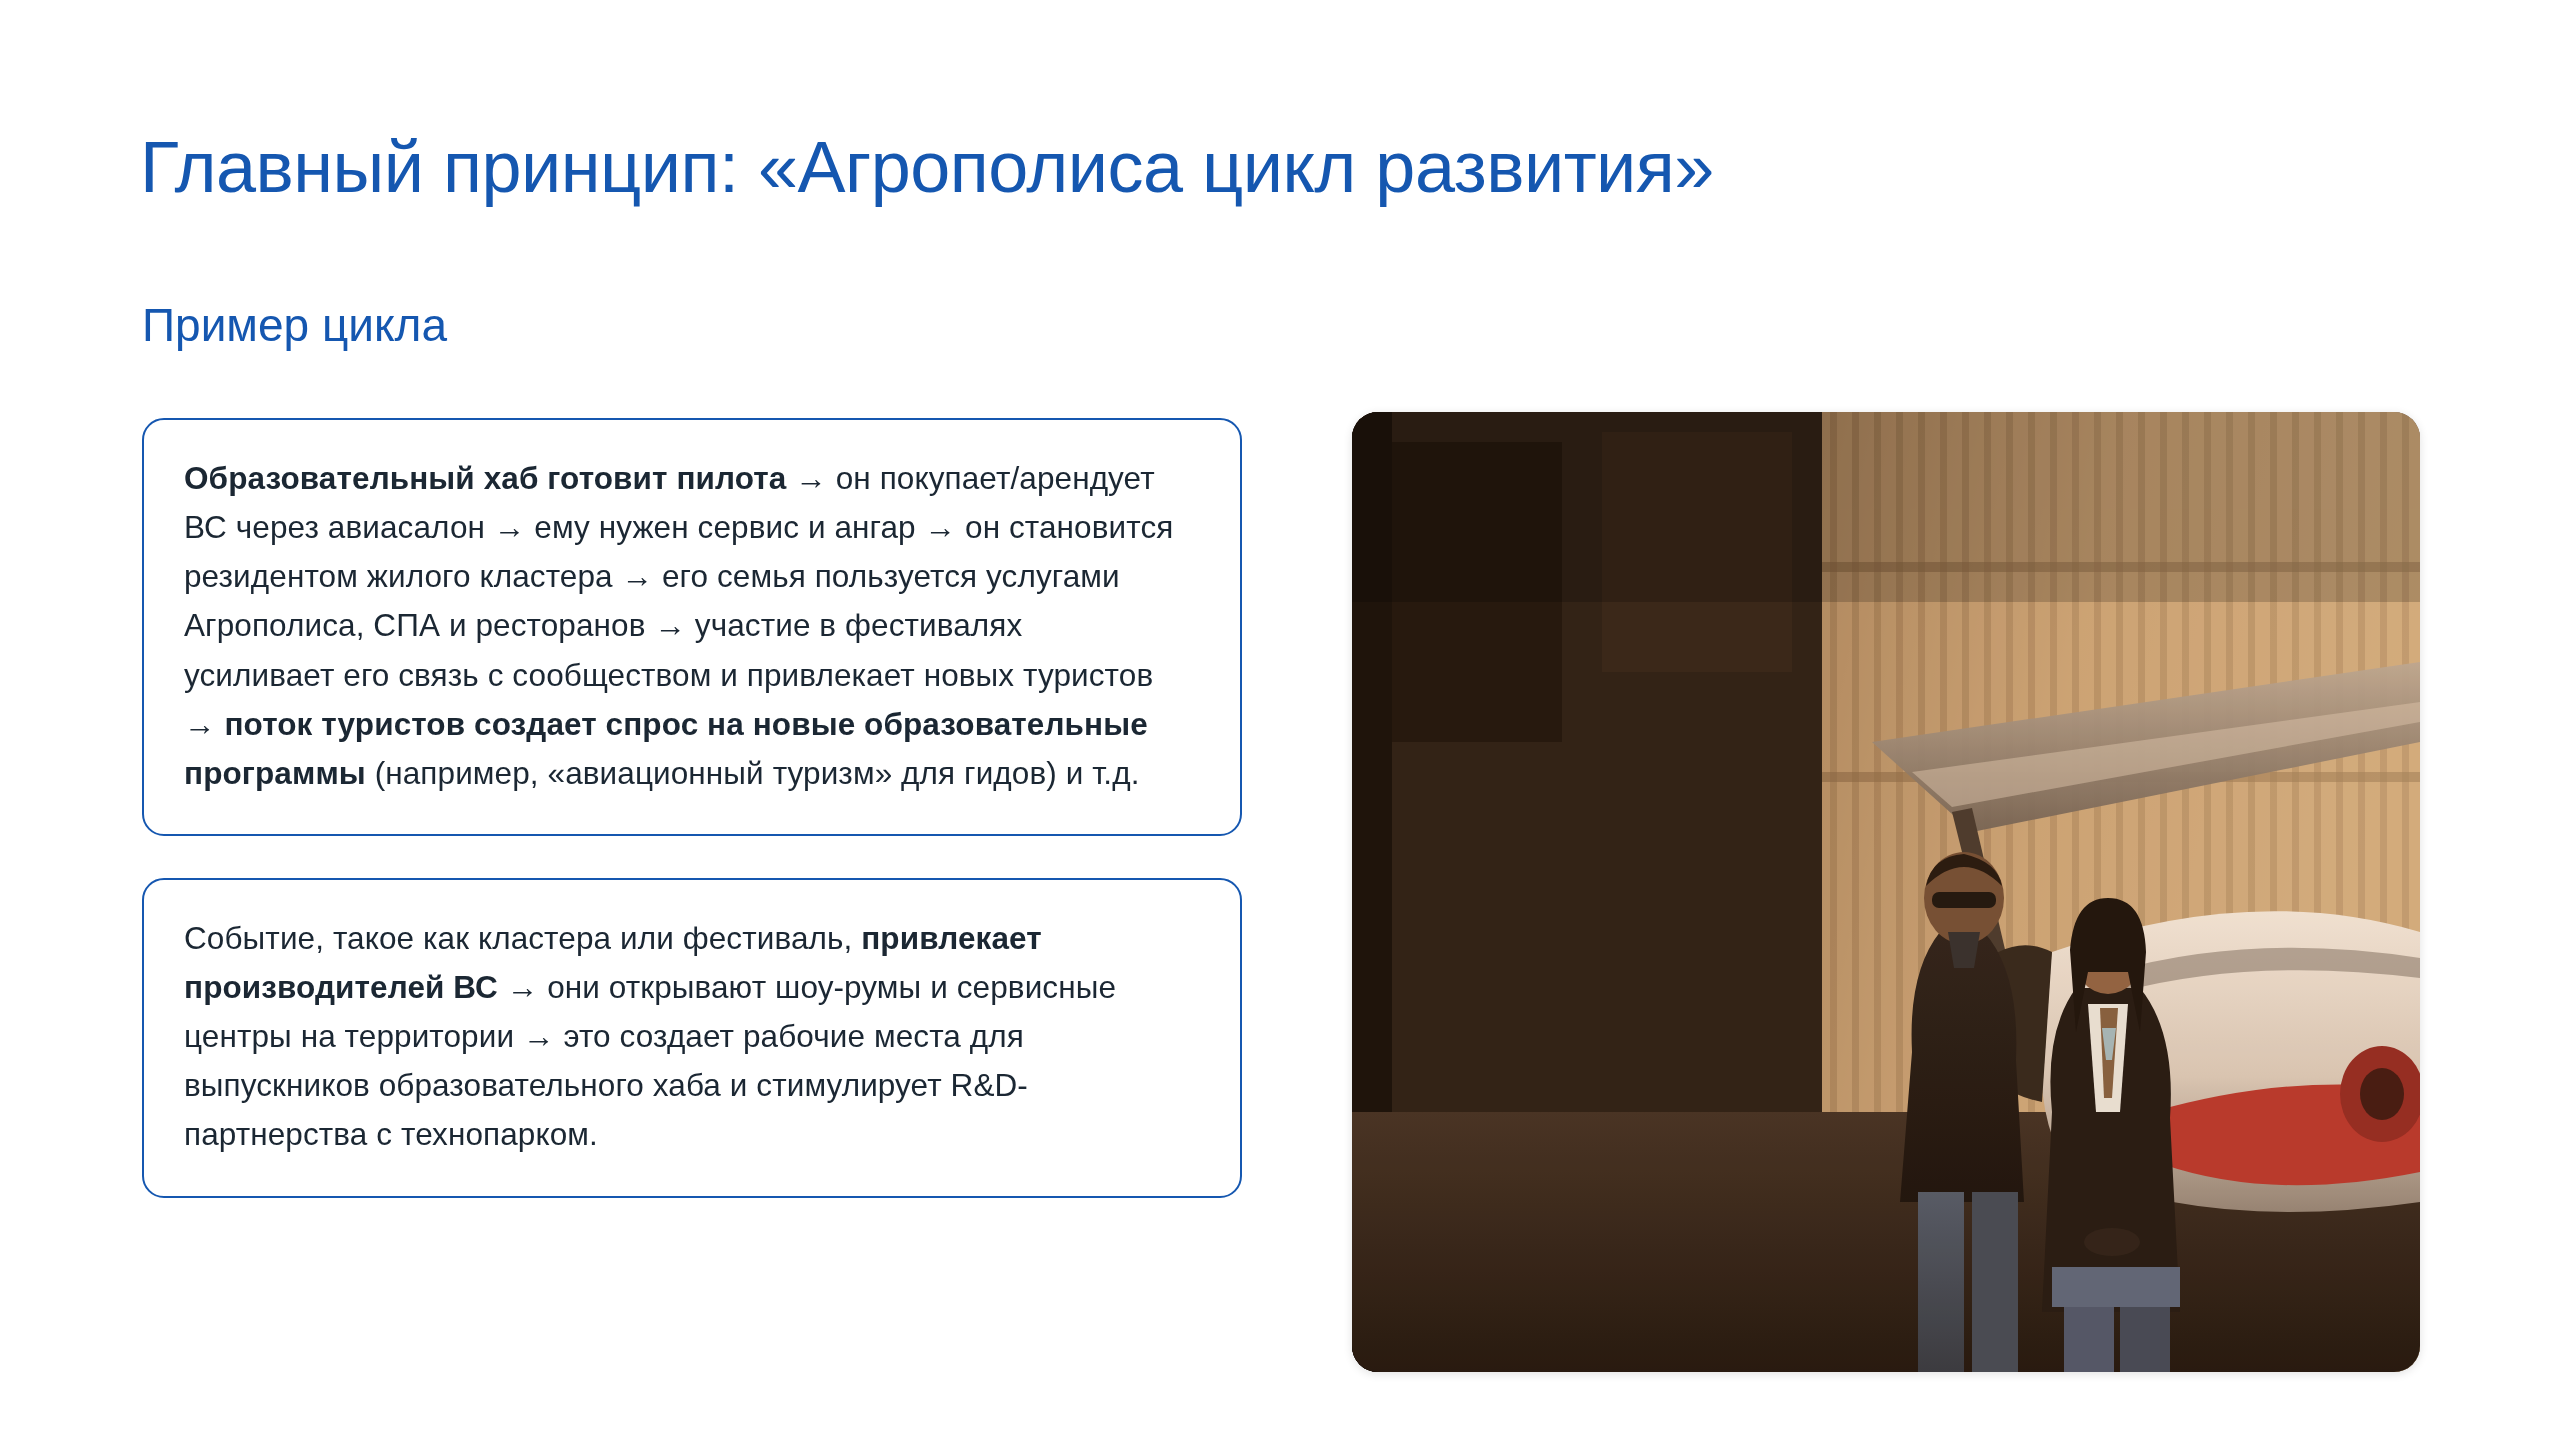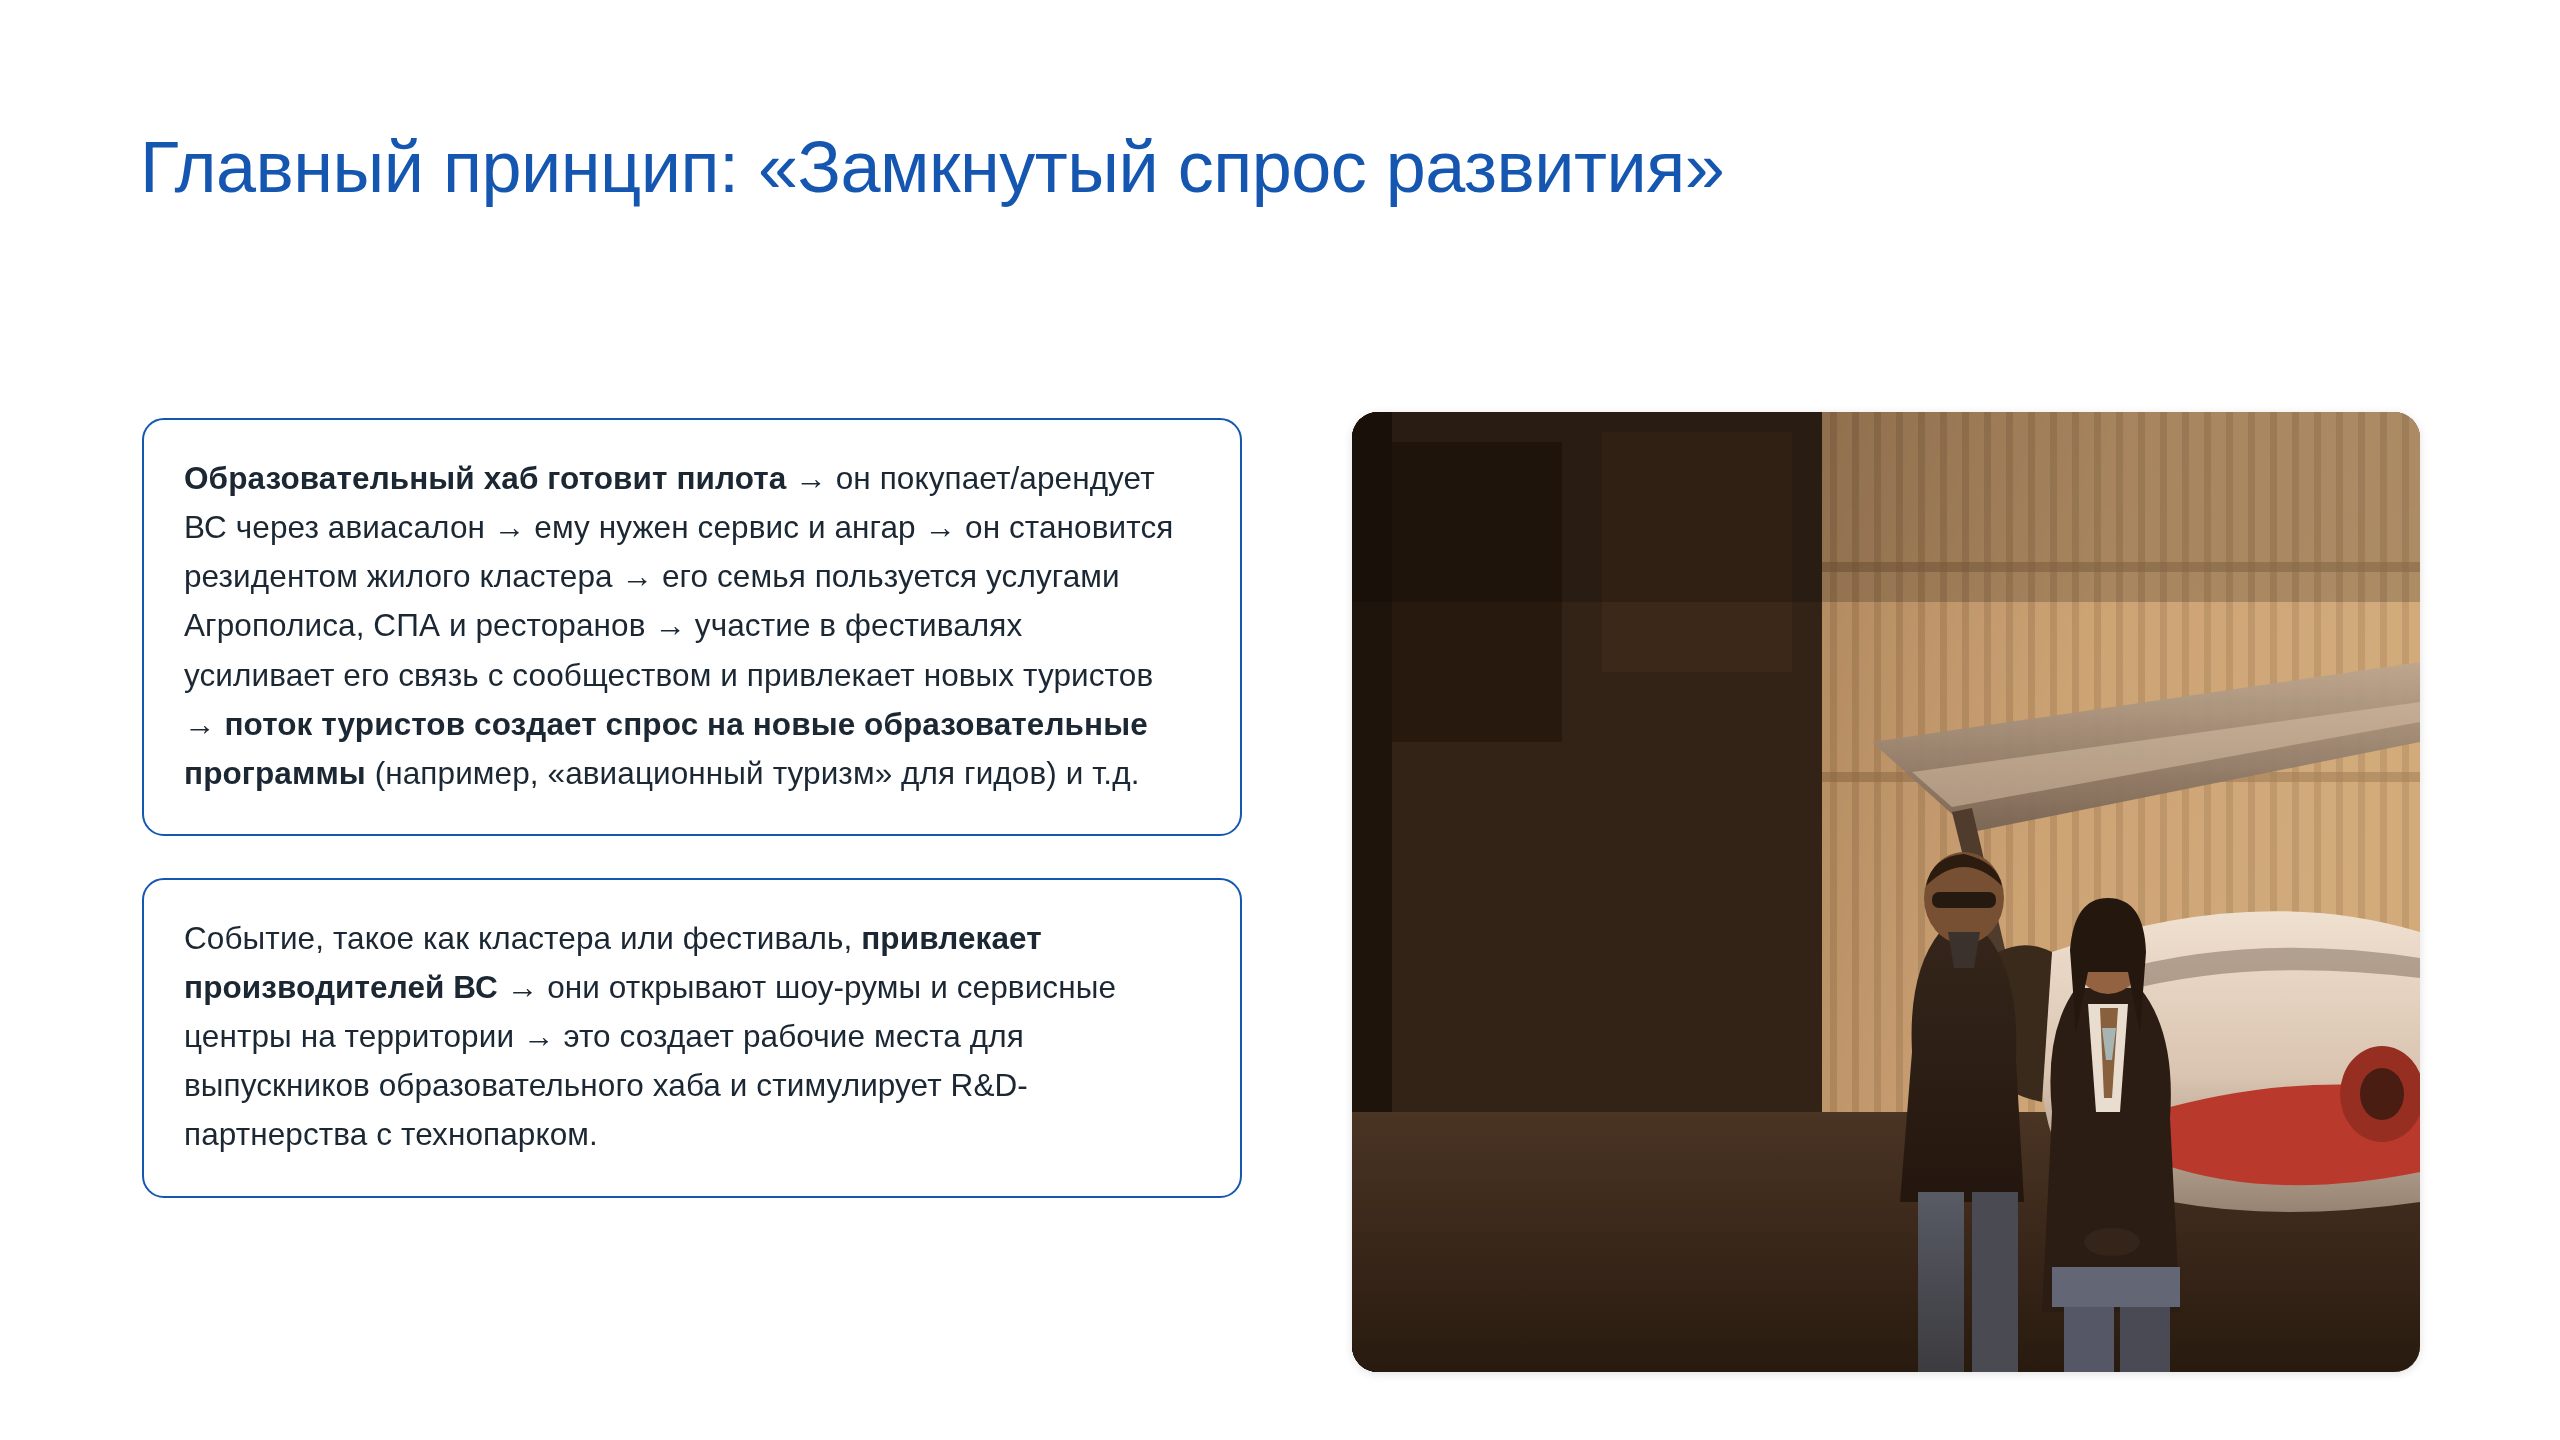--- a/index.html
+++ b/index.html
@@ -80,22 +80,23 @@
     display: block;
     width: 100%;
     height: 100%;
   }
 </style>
 </head>
 <body>
 
 <div class="slide">
 
-  <div class="slide-title">Главный принцип: «Замкнутый спрос развития»</div>
-
+  <div class="slide-title">Главный принцип: «Агрополиса цикл развития»</div>
+
+  <div class="slide-subtitle">Пример цикла</div>
 
   <div class="cards">
     <div class="card"><b>Образовательный хаб готовит пилота</b><span> → он покупает/арендует ВС через авиасалон → ему нужен сервис и ангар → он становится резидентом жилого кластера → его семья пользуется услугами Агрополиса, СПА и ресторанов → участие в фестивалях усиливает его связь с сообществом и привлекает новых туристов → </span><b>поток туристов создает спрос на новые образовательные программы</b><span> (например, «авиационный туризм» для гидов) и т.д.</span></div>
     <div class="card"><span>Событие, такое как кластера или фестиваль, </span><b>привлекает производителей ВС</b><span> → они открывают шоу-румы и сервисные центры на территории → это создает рабочие места для выпускников образовательного хаба и стимулирует R&amp;D-партнерства с технопарком.</span></div>
   </div>
 
   <div class="photo-frame">
     <svg viewBox="0 0 1068 960" preserveAspectRatio="xMidYMid slice">
       <defs>
         <linearGradient id="skyWall" x1="0" y1="0" x2="1" y2="0.2">

